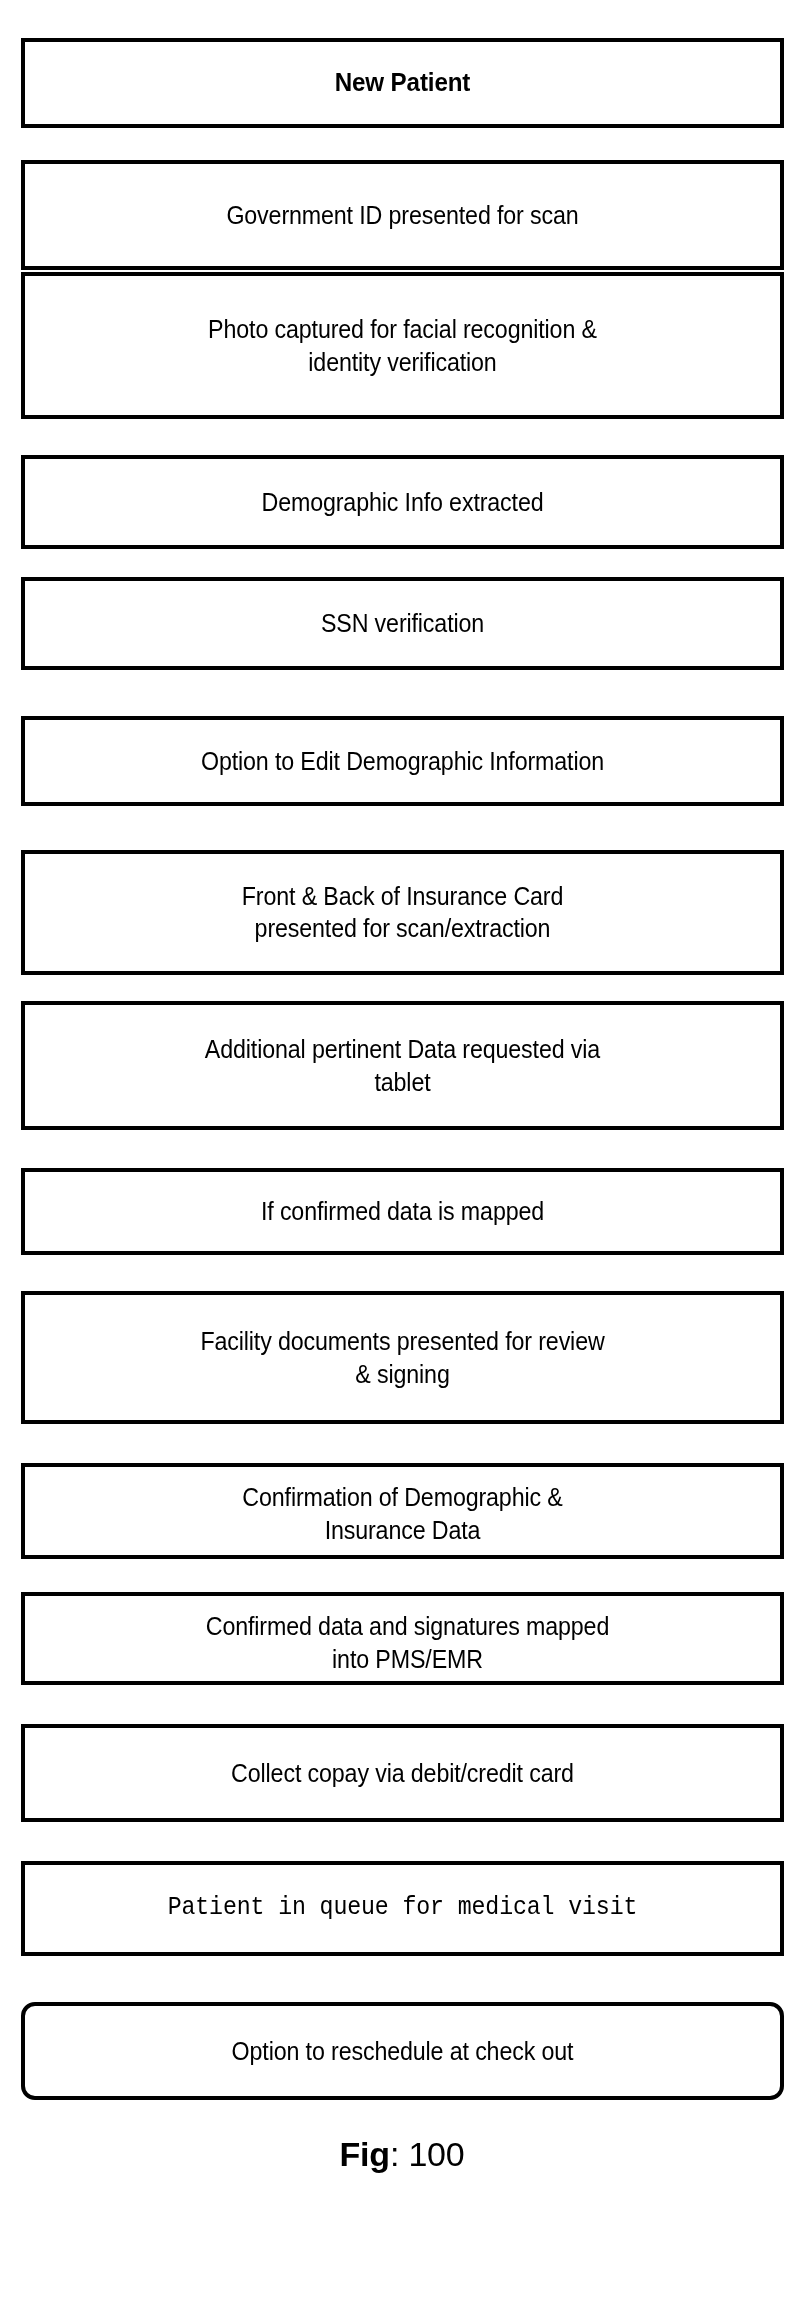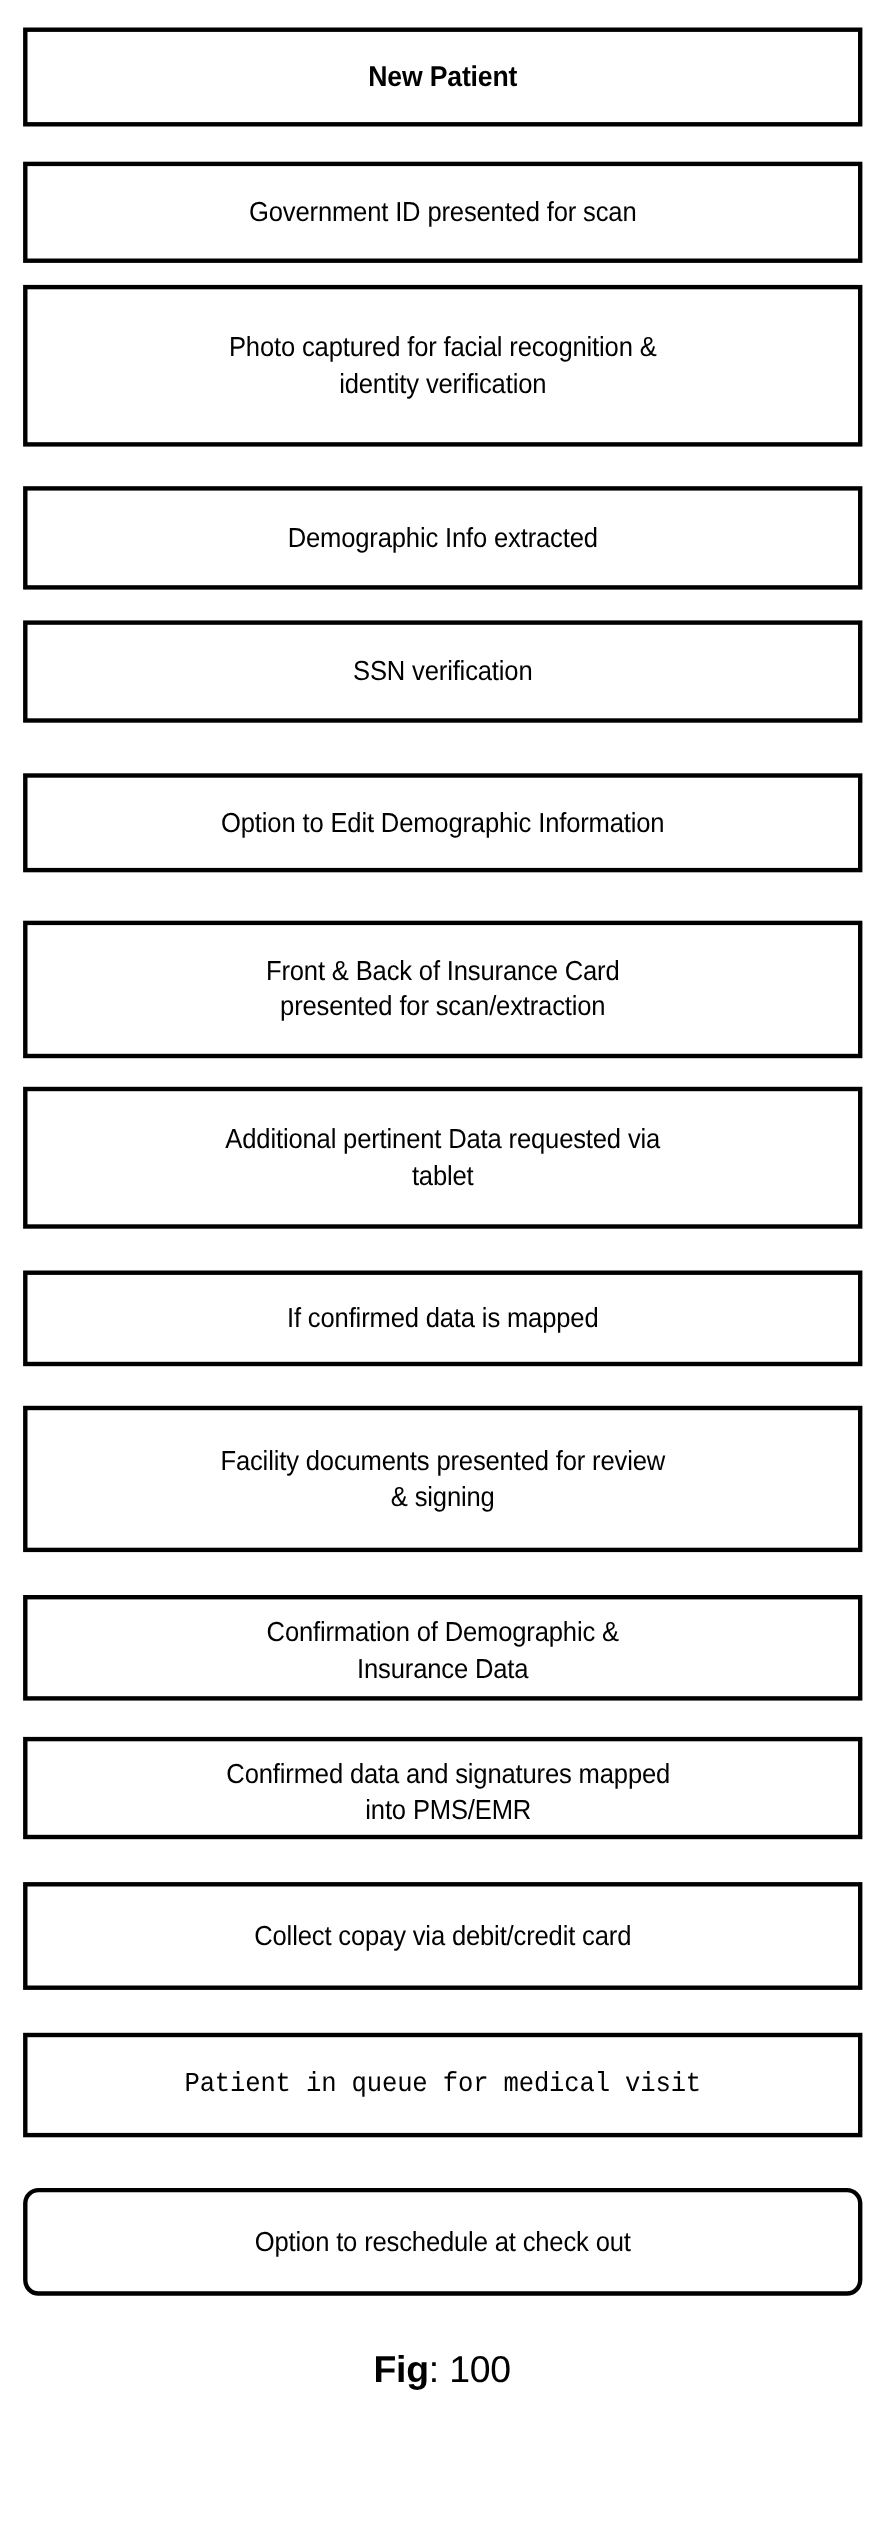--- a/index.html
+++ b/index.html
@@ -25,20 +25,21 @@
     left: 21px;
     width: 763px;
     box-sizing: border-box;
     border: 4px solid #000000;
     background: #ffffff;
     overflow: hidden;
     display: flex;
     align-items: center;
     justify-content: center;
     text-align: center;
+    margin-top: 13px;
   }
   .flow-box.clip-top {
     align-items: flex-start;
   }
   .box-label {
     display: block;
     width: 100%;
     padding: 0 10px;
     box-sizing: border-box;
     font-size: 25px;
@@ -71,21 +72,21 @@
   }
 </style>
 </head>
 <body>
 
 <div id="page">
   <div id="flow-container">
       <div class="flow-box title" style="top: 25.2px; height: 89.6px;">
         <span class="box-label" style="font-weight: bold;">New Patient</span>
       </div>
-      <div class="flow-box" style="top: 147px; height: 92px;">
+      <div class="flow-box" style="top: 147px; height: 110px;">
         <span class="box-label">Government ID presented for scan</span>
       </div>
       <div class="flow-box" style="top: 259px; height: 147px;">
         <span class="box-label">Photo captured for facial recognition &amp;
 identity verification</span>
       </div>
       <div class="flow-box" style="top: 442.4px; height: 93.8px;">
         <span class="box-label">Demographic Info extracted</span>
       </div>
       <div class="flow-box" style="top: 564.2px; height: 92.4px;">

